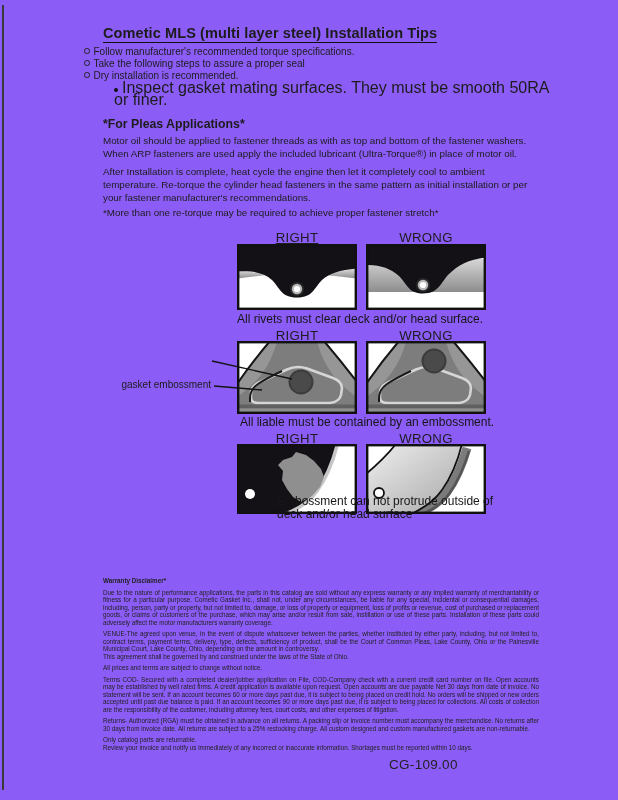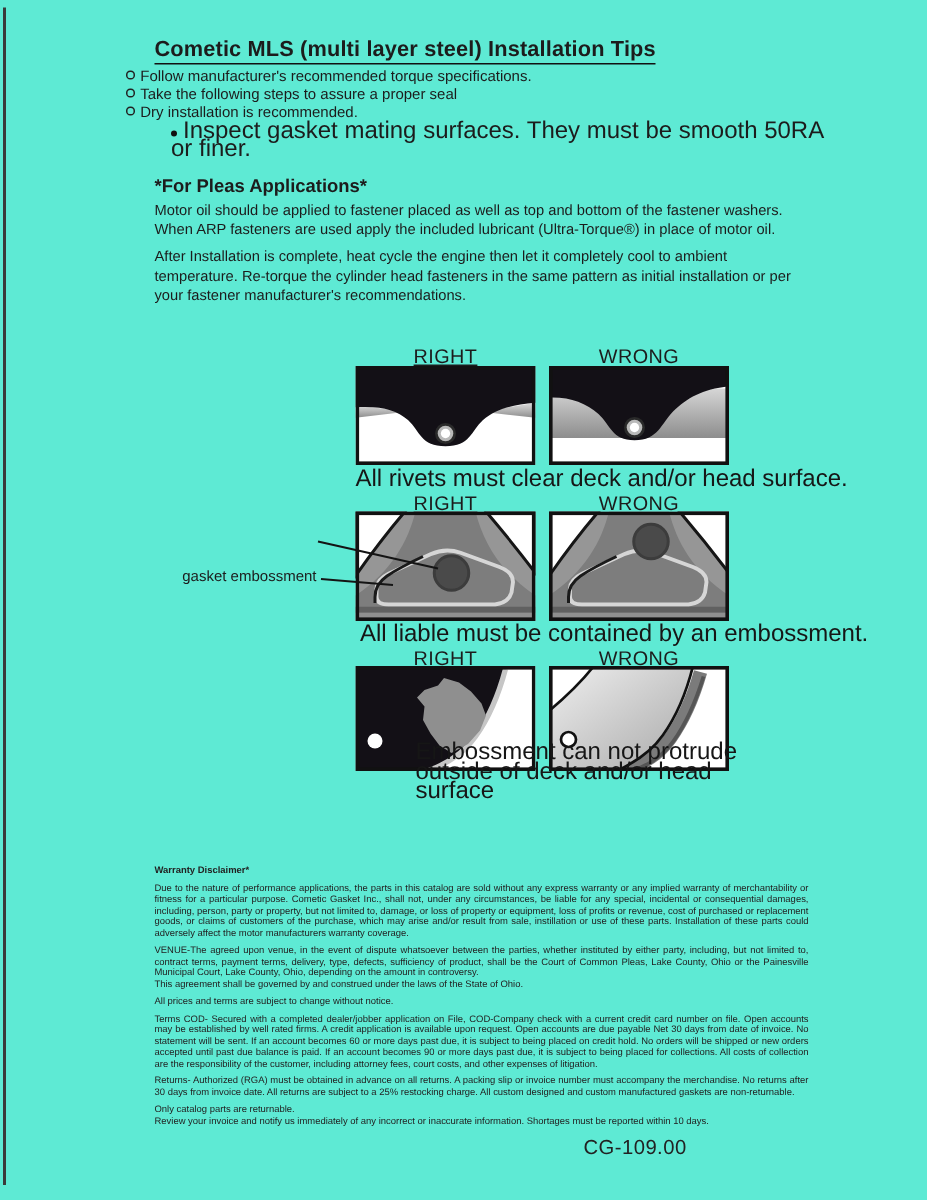--- a/index.html
+++ b/index.html
@@ -1,16 +1,16 @@
 <!DOCTYPE html>
 <html><head>
 <meta charset="utf-8">
 <style>
   html,body{margin:0;padding:0;background:#fff;}
-  .page{position:relative;width:618px;height:800px;background:#5eead4;overflow:hidden;
+  .page{position:relative;width:618px;height:800px;background:#8b5cf6;overflow:hidden;
         font-family:"Liberation Sans", sans-serif;color:#1c1c1c;}
   .edge-line{position:absolute;left:2px;top:5px;width:2px;height:785px;background:#3a3a3a;}
 
   .title{position:absolute;left:103px;top:25px;font-size:14.5px;font-weight:bold;
          border-bottom:1.6px solid #111;padding-bottom:1px;letter-spacing:.1px;}
 
   .bullets{position:absolute;left:84px;top:46px;font-size:10px;line-height:12.2px;width:470px;}
   .bullet::before{content:"";display:inline-block;width:3.5px;height:3.5px;border:1px solid #222;
                   border-radius:50%;margin-right:4px;vertical-align:1.5px;}
   .subbullets{position:absolute;left:114px;top:82px;font-size:16px;line-height:12.2px;width:440px;}
@@ -21,21 +21,21 @@
   .para{position:absolute;left:103px;width:438px;font-size:9.8px;line-height:13px;}
   #para1{top:134px;} #para2{top:165px;} #note{top:206px;}
 
   .dlabel{position:absolute;width:120px;text-align:center;font-size:13.2px;letter-spacing:.3px;}
   .panel{position:absolute;width:120px;}
   .panel svg{display:block;width:100%;height:100%;}
   .r1{top:244px;height:66px;} .r2{top:341px;height:73px;} .r3{top:444px;height:70px;}
   .colL{left:237px;text-decoration:underline;} .colR{left:366px;}
   .lab1{top:230px;} .lab2{top:328px;} .lab3{top:431px;}
 
-  .caption{position:absolute;font-size:16px;line-height:13px;color:#161616;}
+  .caption{position:absolute;font-size:12px;line-height:13px;color:#161616;}
   #cap1{left:237px;top:313px;} #cap2{left:240px;top:416px;} #cap3{left:237px;top:495px;width:232px;margin-left:40px;}
 
   .ann{position:absolute;text-align:right;font-size:10px;line-height:12px;width:116px;left:95px;}
   #ann1{top:343px;} #ann2{top:379px;}
   .pointer-overlay{position:absolute;left:95px;top:335px;width:300px;height:90px;z-index:5;}
 
   .legal{position:absolute;left:103px;top:577px;width:436px;font-size:6.3px;line-height:7.5px;color:#222;}
   .legal-block{margin:0 0 4px 0;text-align:justify;}
   .legal-block-heading{font-weight:bold;text-align:left;}
   .legal-block-para-tight{margin-bottom:0;}
@@ -55,22 +55,23 @@
   <div class="bullets">
       <div class="bullet">Follow manufacturer's recommended torque specifications.</div>
       <div class="bullet">Take the following steps to assure a proper seal</div>
       <div class="bullet">Dry installation is recommended.</div>
     </div>
   <div class="subbullets">
       <div class="subbullet">Inspect gasket mating surfaces.  They must be smooth 50RA or finer.</div>
     </div>
 
   <div class="diesel-heading">*For Pleas Applications*</div>
-  <div class="para" id="para1">Motor oil should be applied to fastener placed as well as top and bottom of the fastener washers. When ARP fasteners are used apply the included lubricant (Ultra-Torque®) in place of motor oil.</div>
+  <div class="para" id="para1">Motor oil should be applied to fastener threads as with as top and bottom of the fastener washers. When ARP fasteners are used apply the included lubricant (Ultra-Torque®) in place of motor oil.</div>
   <div class="para" id="para2">After Installation is complete, heat cycle the engine then let it completely cool to ambient temperature. Re-torque the cylinder head fasteners in the same pattern as initial installation or per your fastener manufacturer's recommendations.</div>
+  <div class="para" id="note">*More than one re-torque may be required to achieve proper fastener stretch*</div>
 
   <div class="dlabel lab1 colL">RIGHT</div>
   <div class="dlabel lab1 colR">WRONG</div>
 
   <div class="panel r1 colL">
     <svg viewBox="0 0 120 66">
       <defs>
         <linearGradient id="g1a" x1="0" y1="0" x2="0" y2="1">
           <stop offset="0" stop-color="#dedede"></stop>
             <stop offset="1" stop-color="#8d8d8d"></stop>

